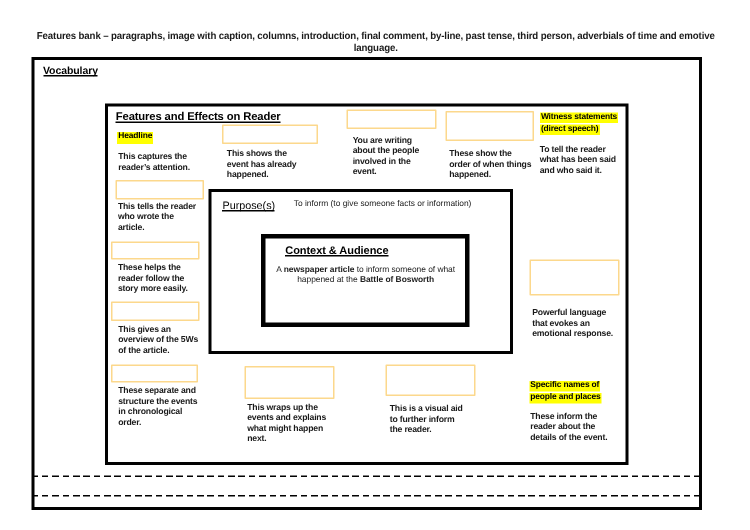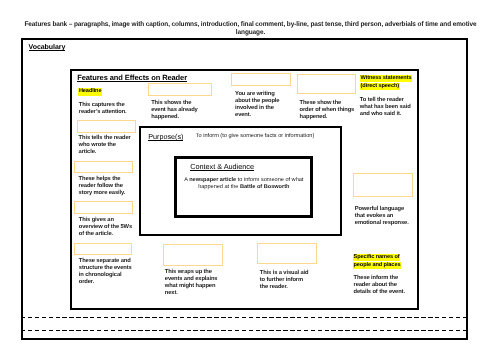--- a/index.html
+++ b/index.html
@@ -49,21 +49,21 @@
   .purpose{position:absolute;left:139.1px;top:125.7px;width:202.8px;height:110px;
            border:2.8px solid #000;box-sizing:border-box;background:#fff;}
   .purpose-lbl{position:absolute;left:148.3px;top:131.8px;font-size:7.2px;
                font-weight:normal;color:#000;}
   .purpose-txt{position:absolute;left:195.8px;top:133.2px;font-size:5.6px;
                color:#1a1a1a;}
 
   .ctx{position:absolute;left:174.1px;top:155.7px;width:139px;height:62.3px;
        border:3.6px solid #000;box-sizing:border-box;background:#fff;}
   .ctx-ttl{position:absolute;left:190.2px;top:161.6px;
-           text-align:left;font-size:7.35px;font-weight:normal;color:#000;
+           text-align:left;font-size:7.35px;font-weight:bold;color:#000;
            letter-spacing:-0.04px;}
   .ctx-body{position:absolute;left:181.8px;top:176.6px;width:124px;
             text-align:center;font-size:5.62px;color:#1c1c1c;line-height:7.0px;
             letter-spacing:-0.02px;}
   .ctx-body div{white-space:nowrap;}
   .ctx-body b{font-weight:bold;}
 
   .dashrow{position:absolute;left:21.4px;width:446.6px;height:1.1px;
            background-image:repeating-linear-gradient(to right,
              #000 0, #000 4.4px, transparent 4.4px, transparent 6.9px);}

